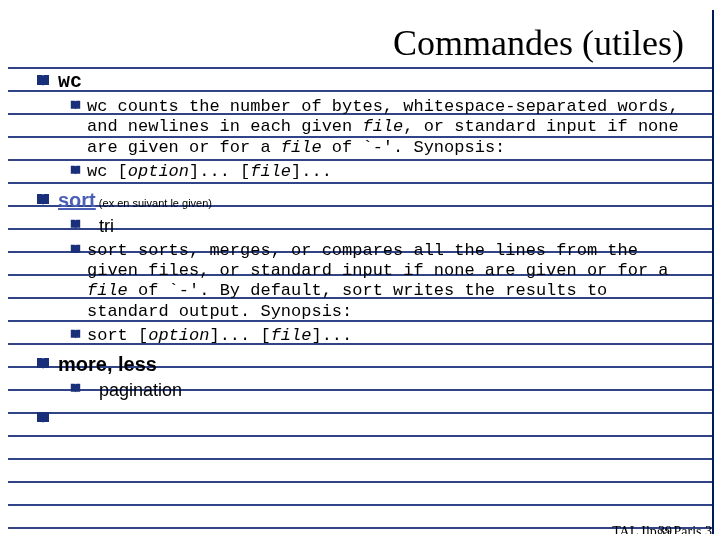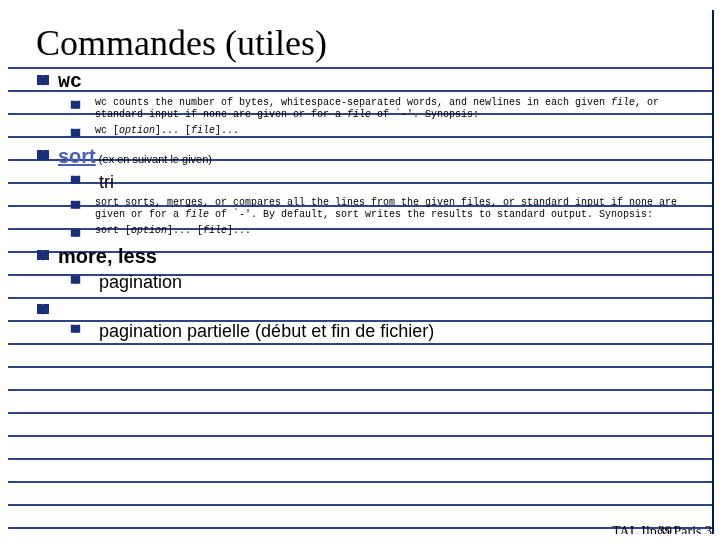--- a/index.html
+++ b/index.html
@@ -53,21 +53,21 @@
     position: absolute;
     left: 0;
     top: 0;
     width: 704px;
     height: 530px;
     padding: 18px 28px 0 28px;
     box-sizing: border-box;
   }
   .title {
     font-size: 36px;
-    text-align: left;
+    text-align: right;
     color: #000;
     margin: 0 0 2px 0;
     font-weight: normal;
   }
   .bullet-row {
     display: flex;
     align-items: flex-start;
   }
   .b-icon {
     width: 14px;
@@ -106,25 +106,24 @@
   }
   .lvl2 {
     font-size: 18px;
     color: #000;
     margin: 2px 0 2px 34px;
     font-family: Arial, sans-serif;
     gap: 12px;
   }
   .lvl2-mono {
     font-family: "Courier New", monospace;
-    font-size: 10px;
+    font-size: 17px;
     color: #000;
     margin: 4px 0 2px 34px;
     line-height: 1.2;
-    gap: 8px;
   }
   .lvl2-mono .it {
     font-style: italic;
   }
   .footer {
     position: absolute;
     bottom: 10px;
     left: 0;
     width: 704px;
     font-size: 14px;
@@ -215,26 +214,20 @@
         <svg class="b-icon-sm" viewBox="0 0 14 14">
             <path fill="#1a2f7a" d="M1 1 h5 q1 0 1 1 v10 q0-1-1-1 h-5 z M13 1 h-5 q-1 0 -1 1 v10 q0-1 1-1 h5 z"></path>
           </svg>
         <span>pagination</span>
       </div>
 
       <div class="lvl1 bullet-row">
         <svg class="b-icon" viewBox="0 0 14 14">
             <path fill="#1a2f7a" d="M1 1 h5 q1 0 1 1 v10 q0-1-1-1 h-5 z M13 1 h-5 q-1 0 -1 1 v10 q0-1 1-1 h5 z"></path>
           </svg>
-      </div>
-      <div class="lvl2 bullet-row">
-        <svg class="b-icon-sm" viewBox="0 0 14 14">
-            <path fill="#1a2f7a" d="M1 1 h5 q1 0 1 1 v10 q0-1-1-1 h-5 z M13 1 h-5 q-1 0 -1 1 v10 q0-1 1-1 h5 z"></path>
-          </svg>
-        <span>pagination partielle (début et fin de fichier)</span>
       </div>
 
     </div>
     <div class="footer">
       <span class="footer-center">TAL Ilpga Paris 3</span>
       <span class="footer-right">39</span>
     </div>
   </div>
 </div>
 

